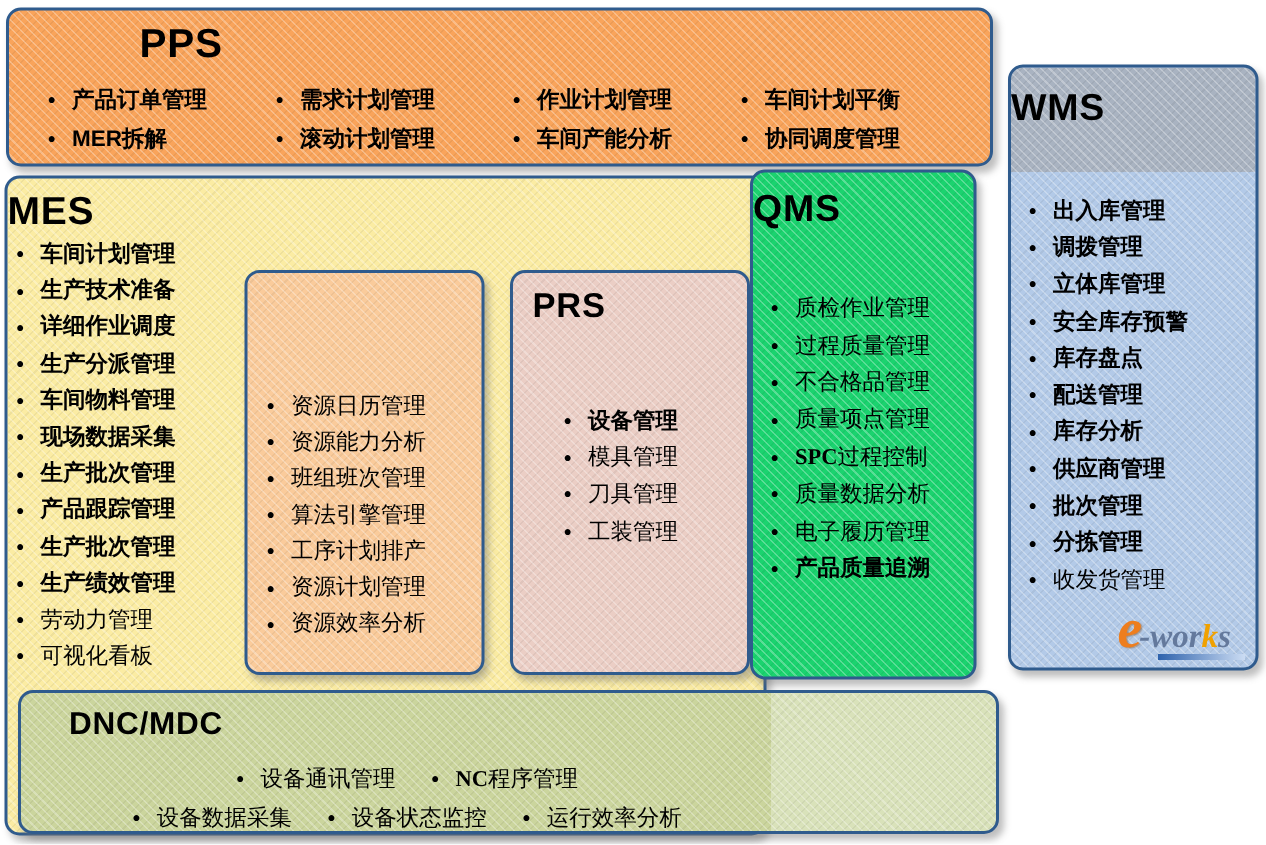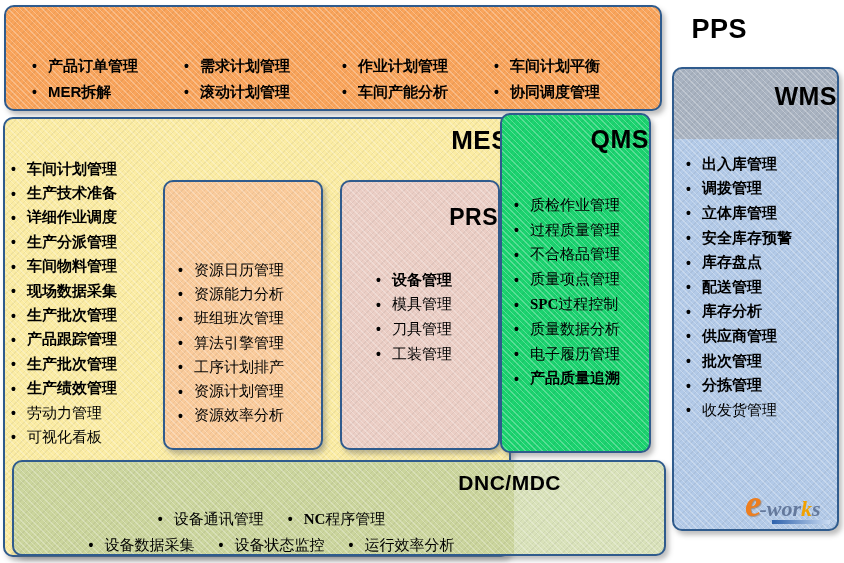--- a/index.html
+++ b/index.html
@@ -3,43 +3,43 @@
 <meta charset="utf-8">
 <style>
   html,body{margin:0;padding:0;background:#fff;}
   .stage{position:relative;width:844px;height:563px;background:#fff;overflow:hidden;
          font-family:"Liberation Sans",sans-serif;color:#000;}
   .box{position:absolute;border:2px solid var(--border,#2F5B8D);border-radius:10px;
        box-shadow:3px 4px 5px rgba(110,110,110,.45);box-sizing:border-box;
        background-image:
          repeating-linear-gradient(45deg, rgba(255,255,255,.28) 0 1px, rgba(255,255,255,0) 1px 4px),
          repeating-linear-gradient(-45deg, rgba(0,0,0,.05) 0 1px, rgba(0,0,0,0) 1px 4px);}
-  .title{position:absolute;left:0;width:100%;text-align:right;font-weight:bold;
+  .title{position:absolute;left:0;width:100%;text-align:left;font-weight:bold;
          white-space:nowrap;letter-spacing:.5px;}
   
   #pps{left:4px;top:5px;width:658px;height:106px;background-color:var(--pps-bg);}
   #mes{left:3px;top:117px;width:508px;height:440px;background-color:var(--mes-bg);}
   #aps{left:163px;top:180px;width:160px;height:270px;background-color:var(--aps-bg);}
   #prs{left:340px;top:180px;width:160px;height:270px;background-color:var(--prs-bg);}
   #qms{left:500px;top:113px;width:151px;height:340px;background-color:var(--qms-bg);}
-  #wms{left:672px;top:43px;width:167px;height:464px;background-color:var(--wms-body);
+  #wms{left:672px;top:43px;width:167px;height:404px;background-color:var(--wms-body);
        background-image:
          repeating-linear-gradient(45deg, rgba(255,255,255,.28) 0 1px, rgba(255,255,255,0) 1px 4px),
          repeating-linear-gradient(-45deg, rgba(0,0,0,.05) 0 1px, rgba(0,0,0,0) 1px 4px),
-         linear-gradient(180deg, var(--wms-top) 0 70px, rgba(0,0,0,0) 70px); margin-top: 24px;}
+         linear-gradient(180deg, var(--wms-top) 0 70px, rgba(0,0,0,0) 70px);}
   #dnc{left:12px;top:460px;width:654px;height:96px;z-index:3;background-color:var(--dnc-right);
        background-image:
          repeating-linear-gradient(45deg, rgba(255,255,255,.28) 0 1px, rgba(255,255,255,0) 1px 4px),
          repeating-linear-gradient(-45deg, rgba(0,0,0,.05) 0 1px, rgba(0,0,0,0) 1px 4px),
          linear-gradient(90deg, var(--dnc-left) 0 500px, rgba(0,0,0,0) 500px);}
   
   #pps .title{top:7px;font-size:27px;transform:translateX(87px);}
   #mes .title{top:6px;font-size:26px;}
   #aps .title{top:6px;font-size:23px;}
-  #prs .title{top:22px;font-size:23px;}
+  #prs .title{top:8px;font-size:23px;padding-left:13px;}
   #qms .title{top:10px;font-size:25px;}
   #wms .title{top:13px;font-size:25px;}
   #dnc .title{top:9px;font-size:21px;width:515px;padding-left:32px;}
   
   .li{display:flex;align-items:center;white-space:nowrap;height:var(--ih,24.3px);}
   .blt{width:16px;font-weight:bold;font-size:14px;flex:0 0 16px;}
   .txt{font-weight:bold;font-size:15px;}
   .li.r .txt{font-weight:normal;font-family:"Liberation Serif",serif;}
   .li .pfx{font-weight:bold;font-family:Liberation Serif, serif;}
   .list{position:absolute;}

